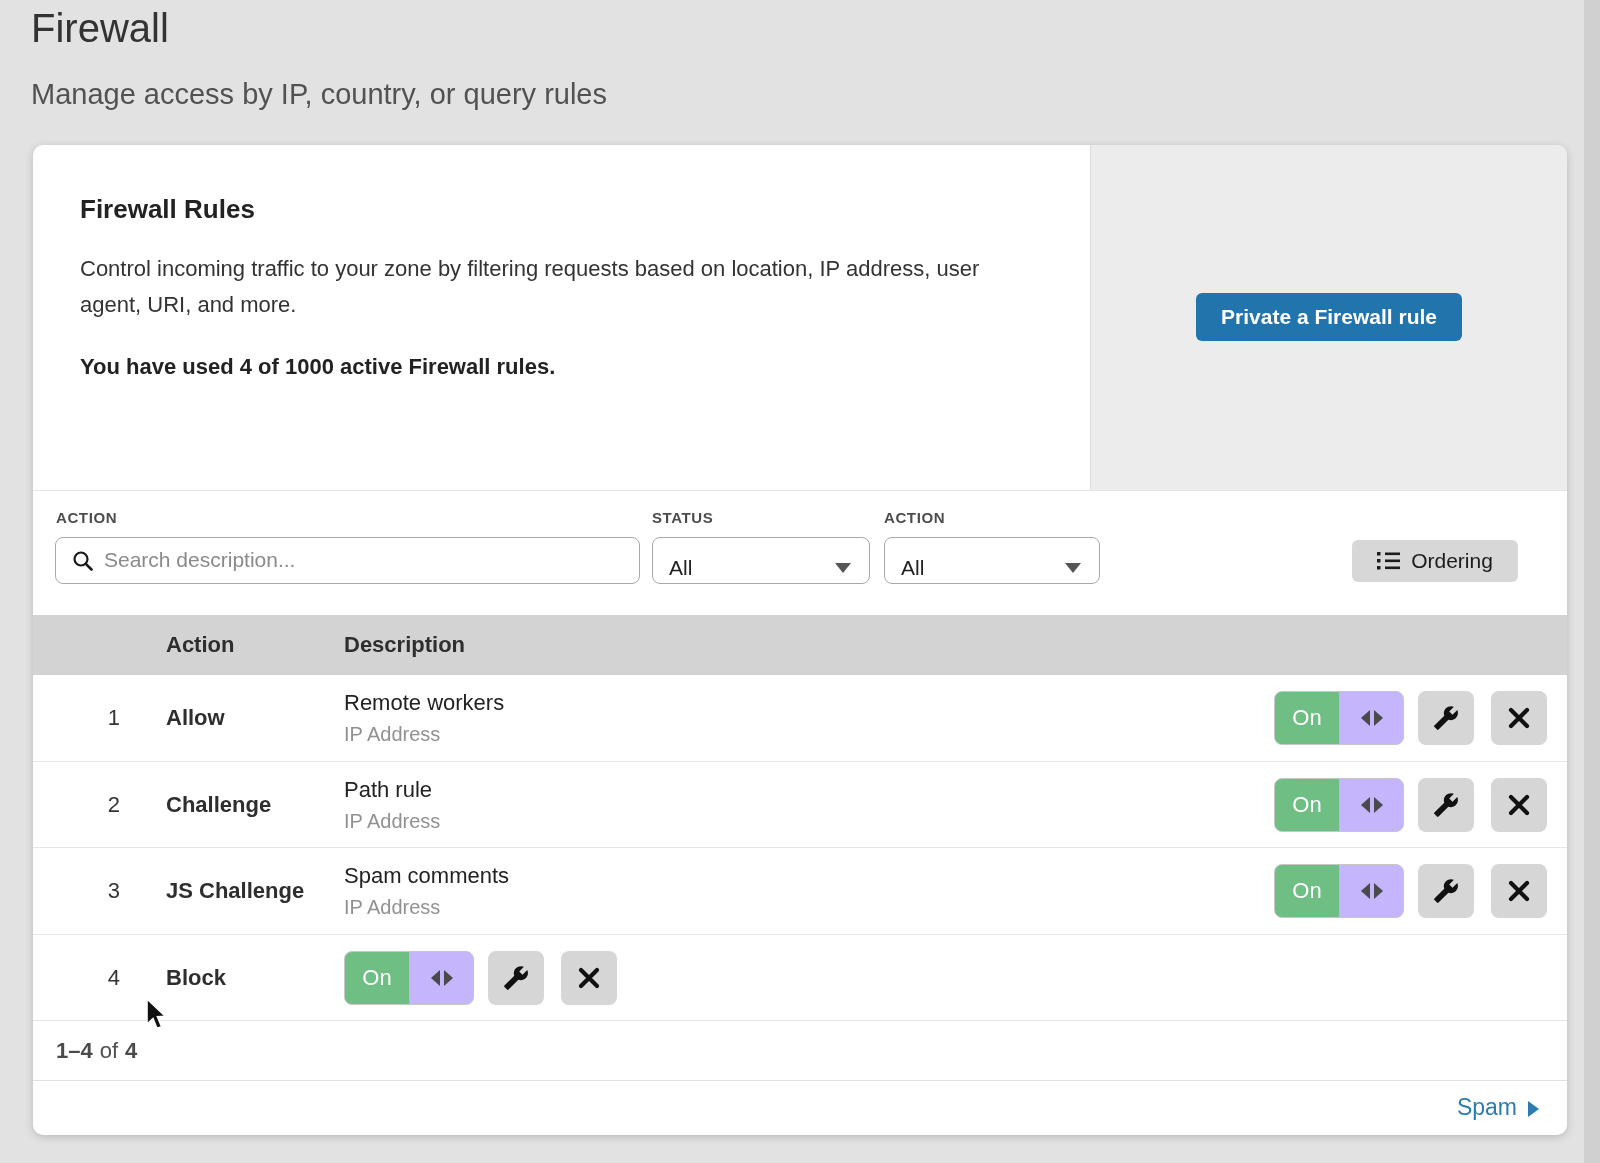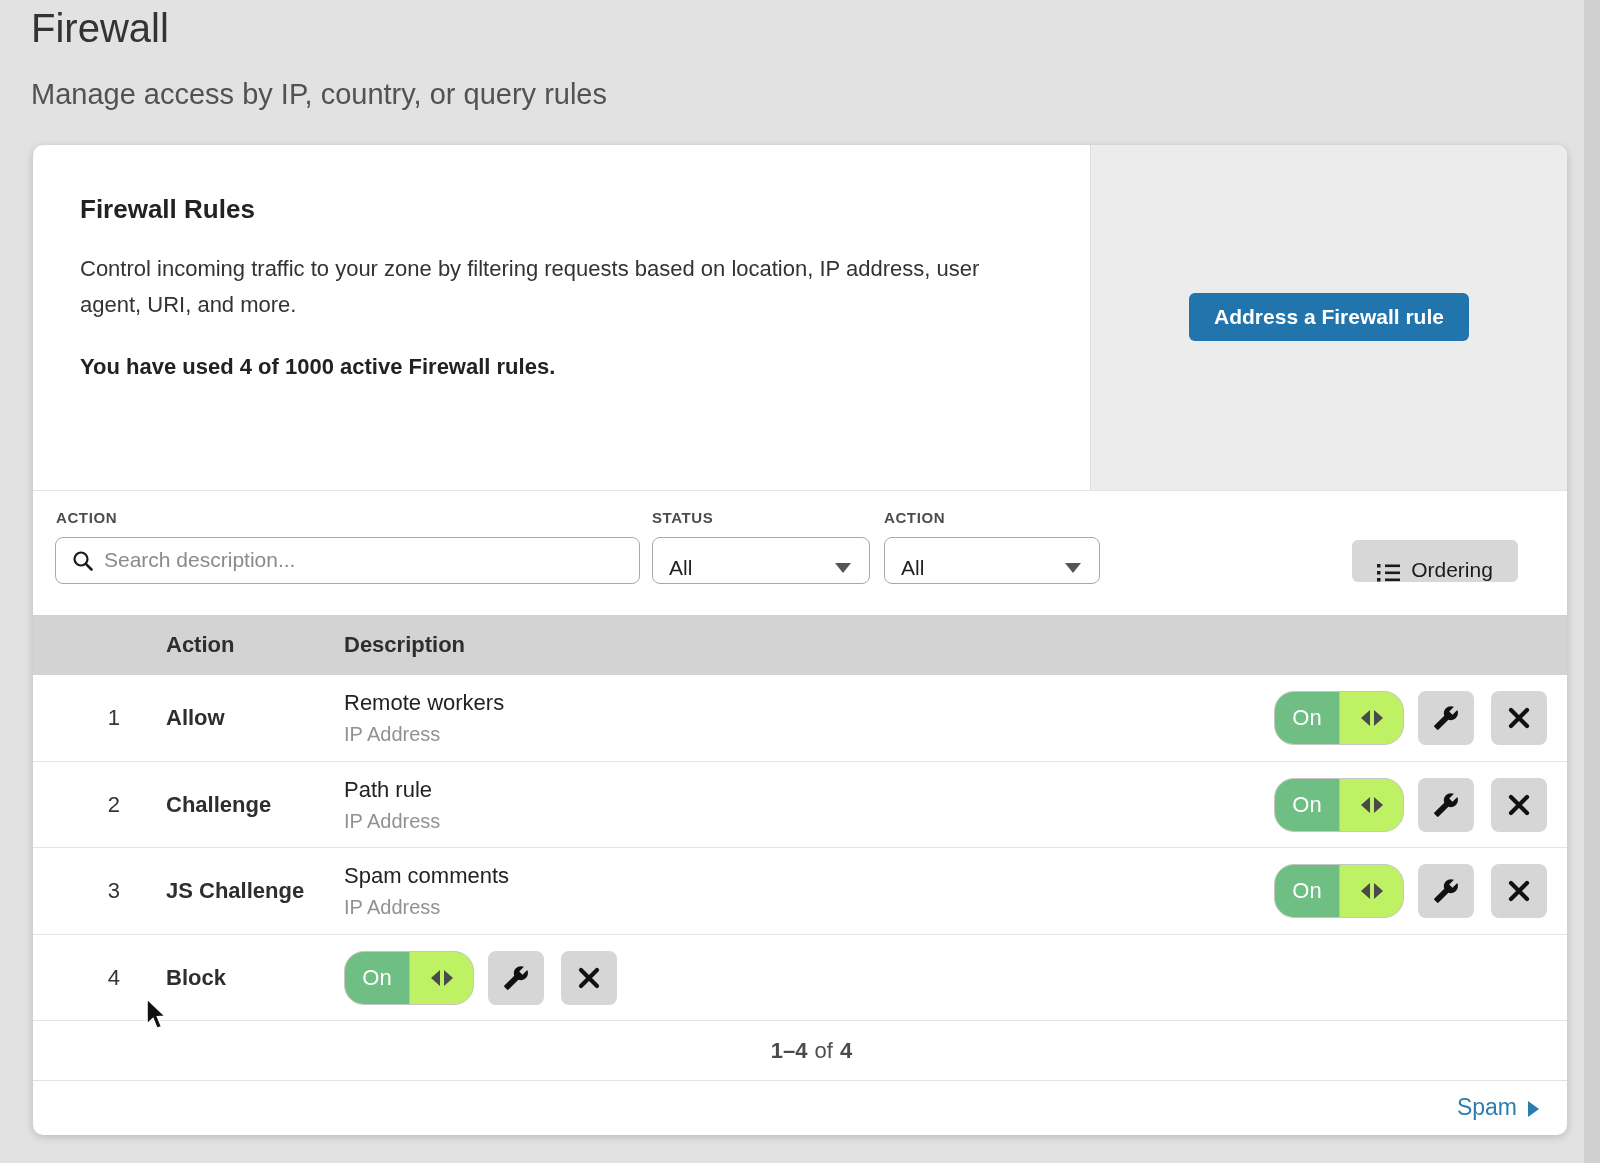--- a/index.html
+++ b/index.html
@@ -77,43 +77,43 @@
   .dd-status { left:619px; width:218px; }
   .dd-action { left:851px; width:216px; }
   .caret-down {
     width:0; height:0;
     border-left:8px solid transparent; border-right:8px solid transparent;
     border-top:10px solid #555;
   }
   .ordering-btn {
     position:absolute; left:1319px; top:49px; width:166px; height:42px;
     background:#d7d7d7; border:none; border-radius:6px; cursor:pointer;
-    display:flex; align-items:flex-end; justify-content:center; gap:11px;
+    display:flex; align-items:center; justify-content:center; gap:11px;
     font-family:inherit; font-size:21px; font-weight:500; color:#1c1c1c;
   }
   
   .table-header {
     height:65px; background:#d3d3d3;
     display:flex; align-items:center;
     font-size:22px; font-weight:600; color:#2e2e2e;
   }
   .th-action { margin-left:133px; width:178px; }
   .rule-row {
     height:93.75px; border-bottom:1px solid #e5e5e5;
     display:flex; align-items:center;
   }
   .cell-num { width:87px; text-align:right; font-size:22px; color:#333; }
   .cell-action { margin-left:46px; width:178px; font-size:22px; color:#2e2e2e;font-weight:bold; }
   .cell-desc { flex:1; }
   .desc-title { font-size:22px; color:#222; margin-bottom:7px; }
   .desc-sub { font-size:20px; color:#919191; }
   .row-controls { display:flex; align-items:center; margin-right:20px; }
   .toggle {
-    width:130px; height:54px; background:#bef264;
-    border:1px solid #c6c6c6; border-radius:20px;
+    width:130px; height:54px; background:#c4b5fd;
+    border:1px solid #c6c6c6; border-radius:8px;
     display:flex; overflow:hidden; cursor:pointer;
   }
   .toggle-on {
     width:65px; background:#6fbe84; color:#fff; font-size:22px;
     display:flex; align-items:center; justify-content:center;
     border-right:1px solid #bdbdbd;
   }
   .toggle-drag { flex:1; display:flex; align-items:center; justify-content:center; gap:4px; }
   .tri-left {
     width:0; height:0;
@@ -128,21 +128,21 @@
   .icon-btn {
     width:56px; height:54px; background:#d6d6d6; border:none; border-radius:8px;
     display:flex; align-items:center; justify-content:center; cursor:pointer;
   }
   .btn-edit { margin-left:14px; }
   .btn-delete { margin-left:17px; }
   .wrench-svg { transform:scaleX(-1); }
   
   .pagination-row {
     height:63px; display:flex; align-items:center;
-    padding-left:23px; font-size:22px; color:#4f4f4f;justify-content:center;
+    padding-left:23px; font-size:22px; color:#4f4f4f;
   }
   .pag-bold { font-weight:700; color:#4a4a4a; }
   .pag-of { margin:8px 7px; font-weight:400; }
   .help-row {
     height:60px; border-top:1px solid #e2e2e2;
     display:flex; align-items:center; justify-content:flex-end;
     padding-right:28px; border-radius:0 0 10px 10px;
   }
   .help-link {
     display:flex; align-items:center; gap:11px; cursor:pointer;
@@ -165,21 +165,21 @@
 
 <div class="card">
 
   <div class="top-section">
     <div class="top-left">
       <div class="card-heading">Firewall Rules</div>
       <div class="card-desc">Control incoming traffic to your zone by filtering requests based on location, IP address, user agent, URI, and more.</div>
       <div class="card-usage">You have used 4 of 1000 active Firewall rules.</div>
     </div>
     <div class="top-right">
-      <button class="create-btn">Address a Firewall rule</button>
+      <button class="create-btn">Private a Firewall rule</button>
     </div>
   </div>
 
   <div class="filter-section">
     <div class="filter-label lbl-search">ACTION</div>
     <div class="search-wrap">
       <svg width="22" height="22" viewBox="0 0 22 22">
         <circle cx="9" cy="9" r="6.5" fill="none" stroke="#1a1a1a" stroke-width="2.2"></circle>
         <line x1="13.8" y1="13.8" x2="19.5" y2="19.5" stroke="#1a1a1a" stroke-width="2.6" stroke-linecap="round"></line>
       </svg>

